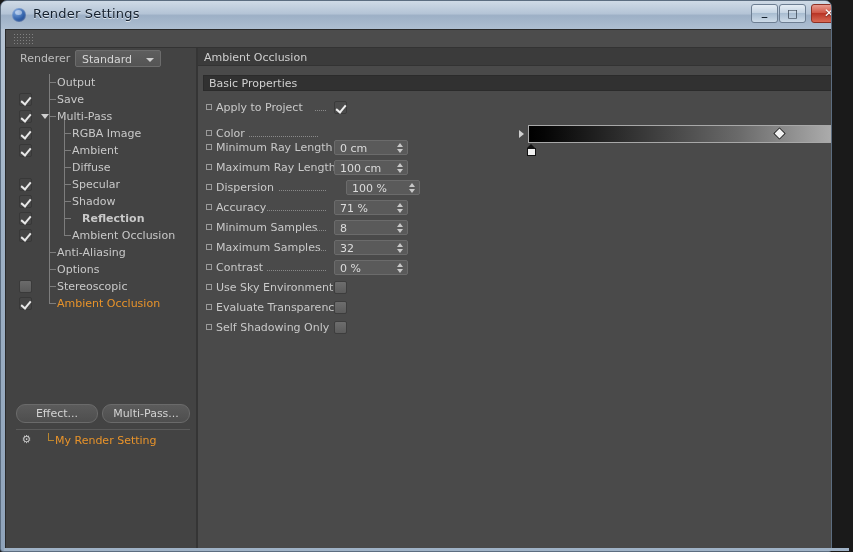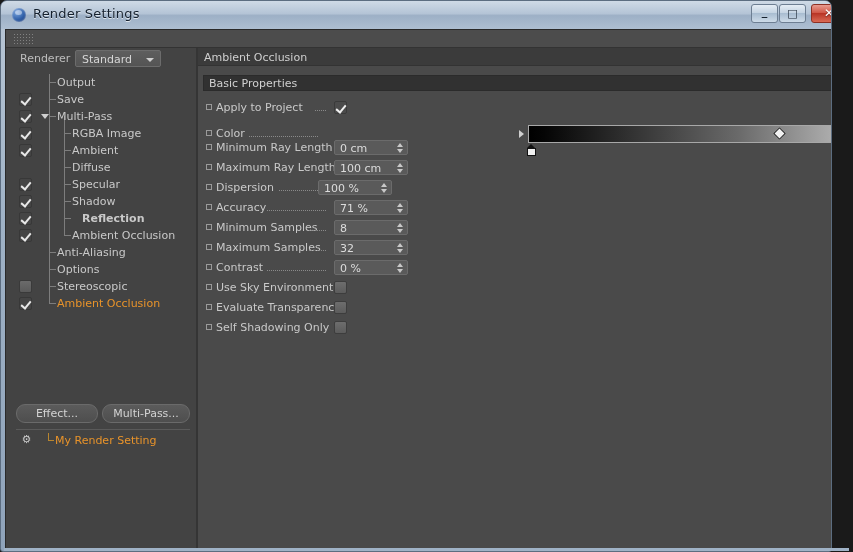--- a/index.html
+++ b/index.html
@@ -634,21 +634,21 @@
             <div class="pdots" style="left: 129px;"></div>
             <div class="pfield" style="left: 136px;">
               <span class="pval">100 cm</span>
               <span class="spinner"></span>
             </div>
           </div>
           <div class="prow" style="top: 130px;">
             <div class="pbullet"></div>
             <div class="plabel">Dispersion</div>
             <div class="pdots" style="left: 81px; width: 47px;"></div>
-            <div class="pfield" style="left: 120px;">
+            <div class="pfield" style="left: 148px;">
               <span class="pval">100 %</span>
               <span class="spinner"></span>
             </div>
           </div>
           <div class="prow" style="top: 150px;">
             <div class="pbullet"></div>
             <div class="plabel">Accuracy</div>
             <div class="pdots" style="left: 69px; width: 59px;"></div>
             <div class="pfield" style="left: 136px;">
               <span class="pval">71 %</span>

